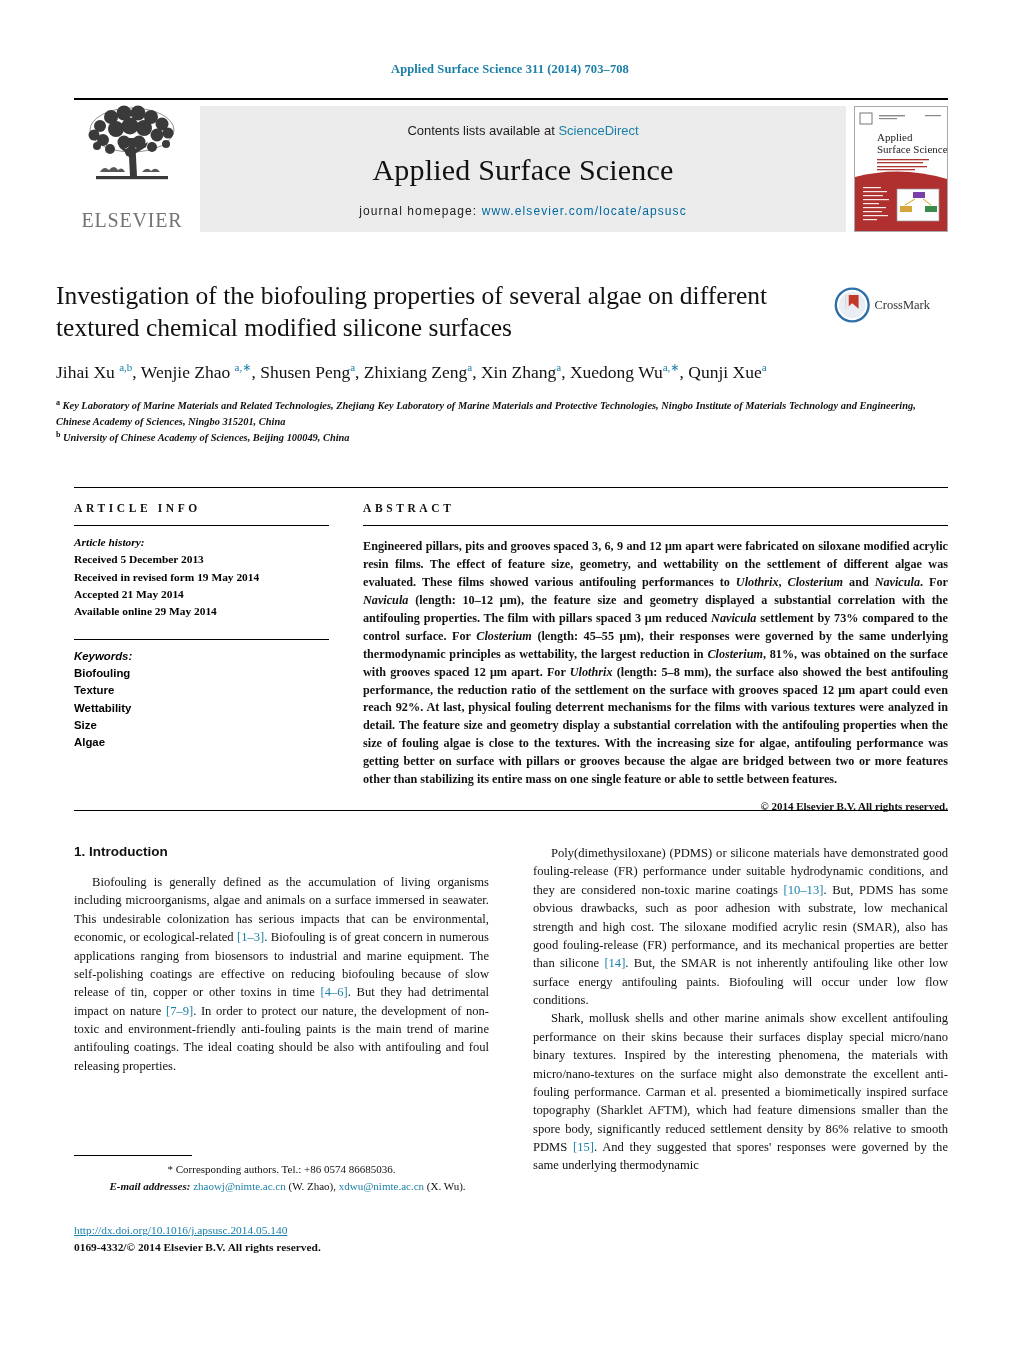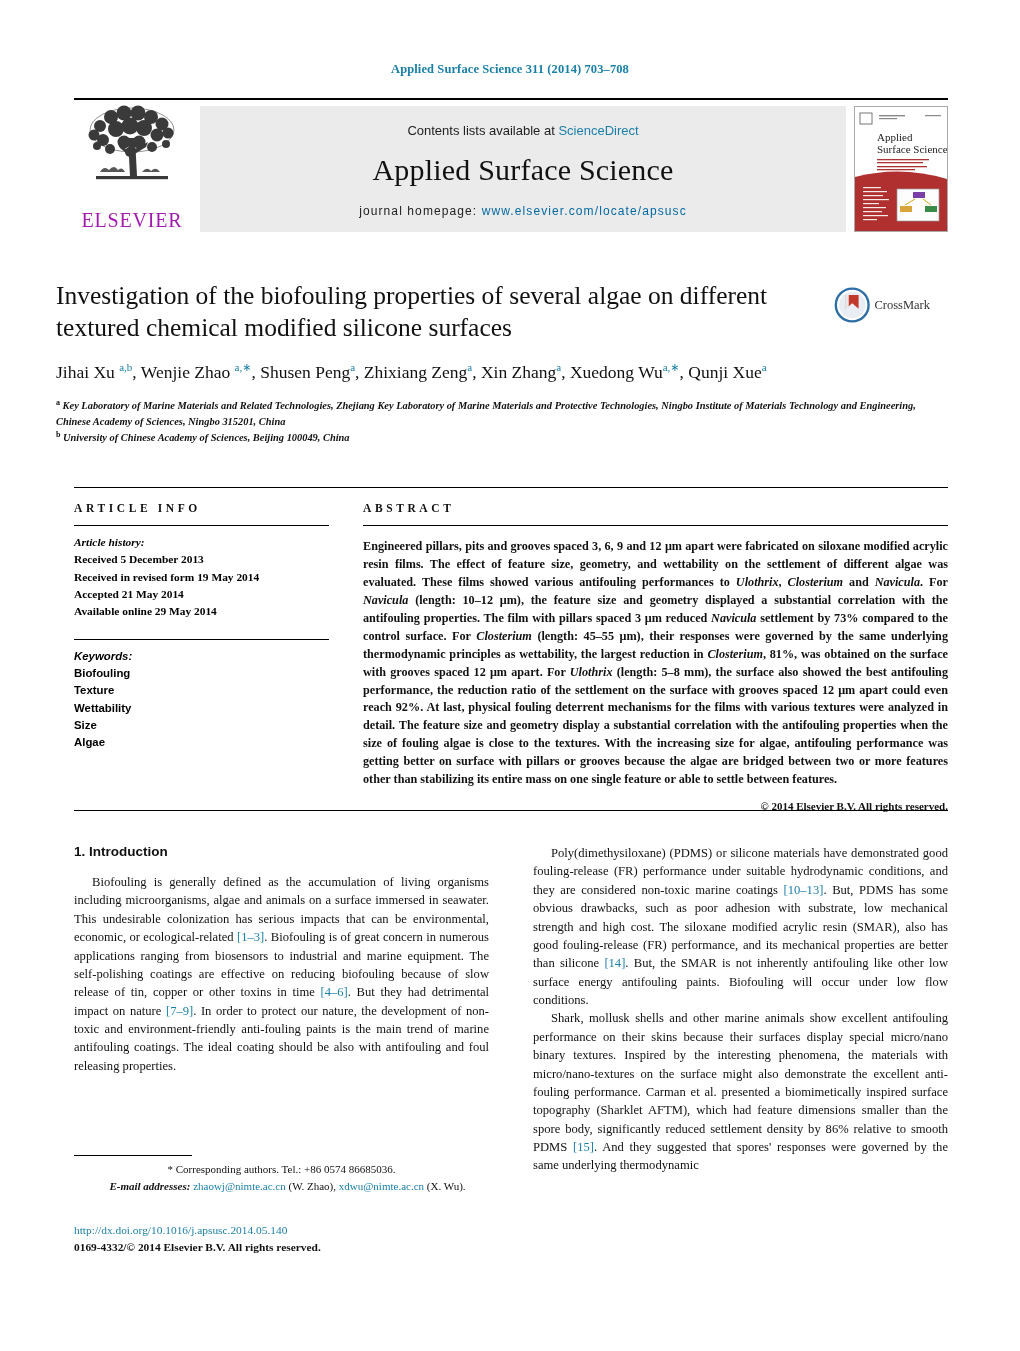--- a/index.html
+++ b/index.html
@@ -56,21 +56,21 @@
     flex-direction: column;
     align-items: center;
     justify-content: flex-end;
     padding-bottom: 2px;
   }
   .tree-wrap { width: 104px; height: 92px; }
   .elsevier-word {
     font-family: "Liberation Serif", serif;
     font-size: 20px;
     letter-spacing: 0.8px;
-    color: #a21caf;
+    color: #737373;
     line-height: 1;
     margin-top: 16px;
   }
   .mast-center {
     flex: 1 1 auto;
     background: #ebebeb;
     margin: 0 8px 0 10px;
     position: relative;
   }
   .contents-line {
@@ -259,21 +259,21 @@
   .fn a, .fn .mail { color: #1a7fa8; text-decoration: none; }
 
   .pubinfo {
     position: absolute;
     left: 74px; top: 1222px;
     font-family: "Liberation Serif", serif;
     font-size: 11.4px;
     line-height: 1.45;
     color: #111;
   }
-  .pubinfo .doi { color: #1a7fa8; }
+  .pubinfo .doi { color: #1a7fa8; text-decoration: underline; }
   .pubinfo .issn { font-weight: bold; }
 </style>
 </head>
 <body>
 
 <div class="page">
 
   <div class="running-head">Applied Surface Science 311 (2014) 703–708</div>
 
   <div class="masthead">

